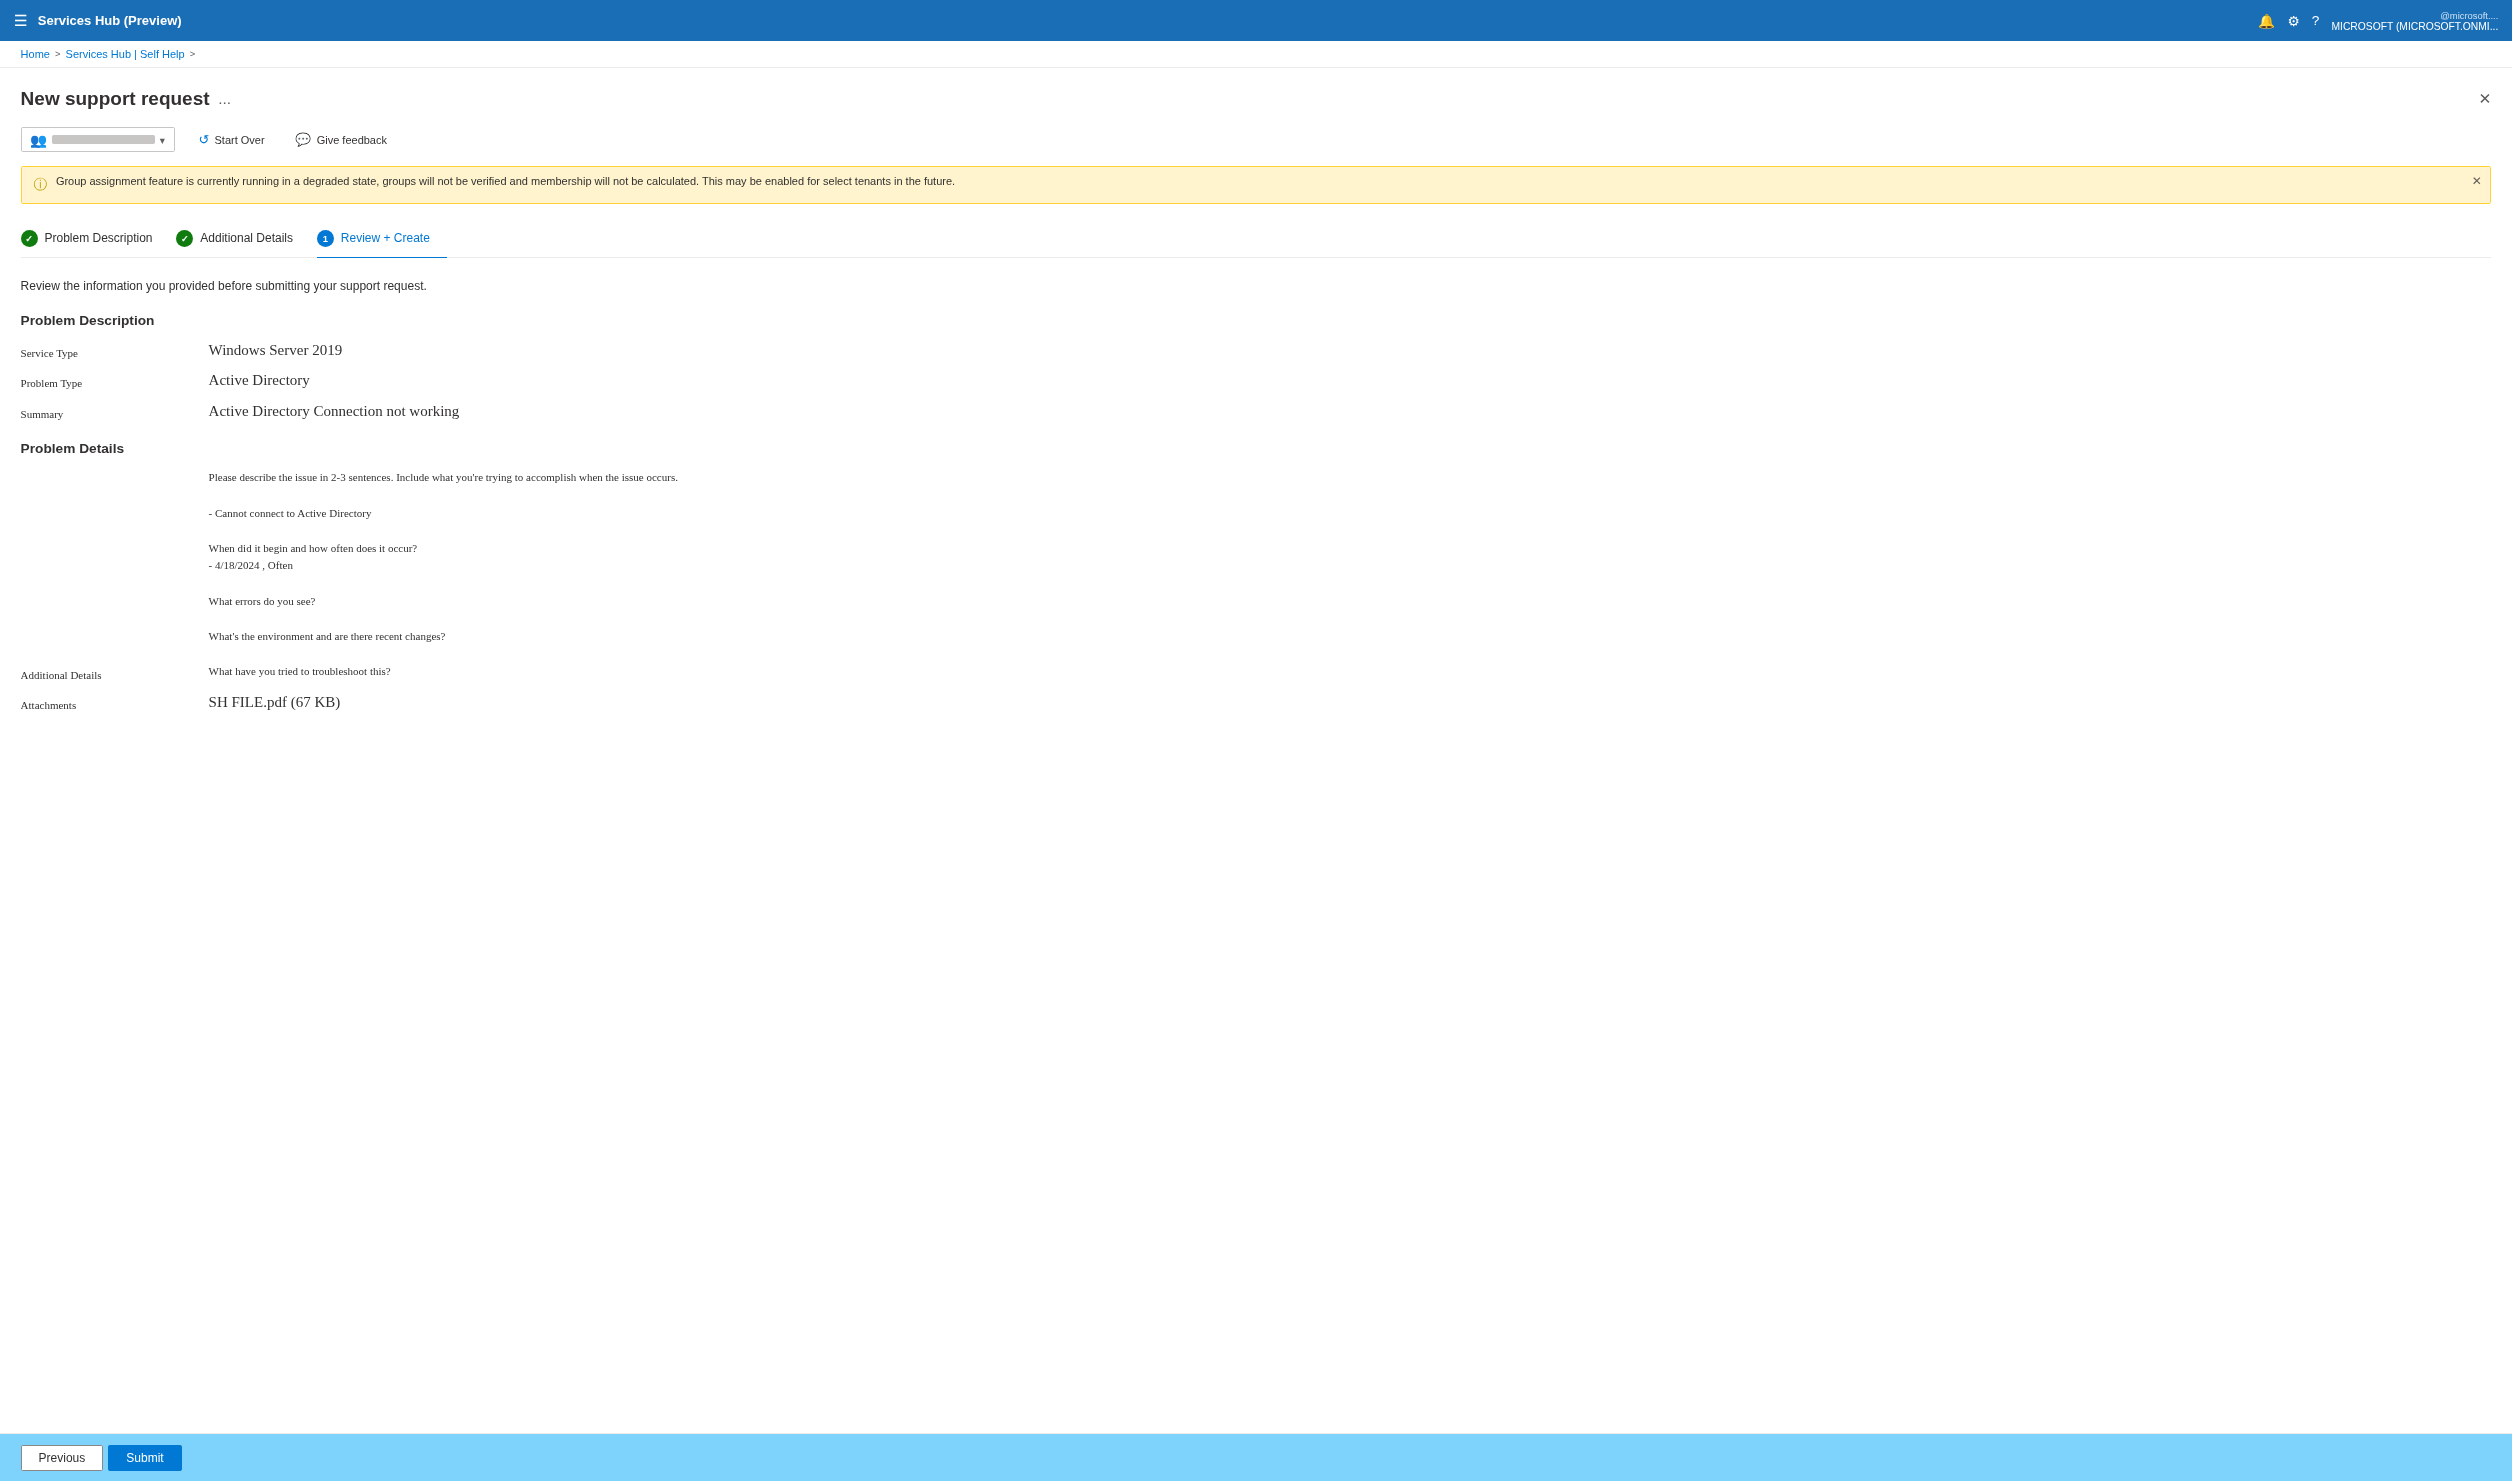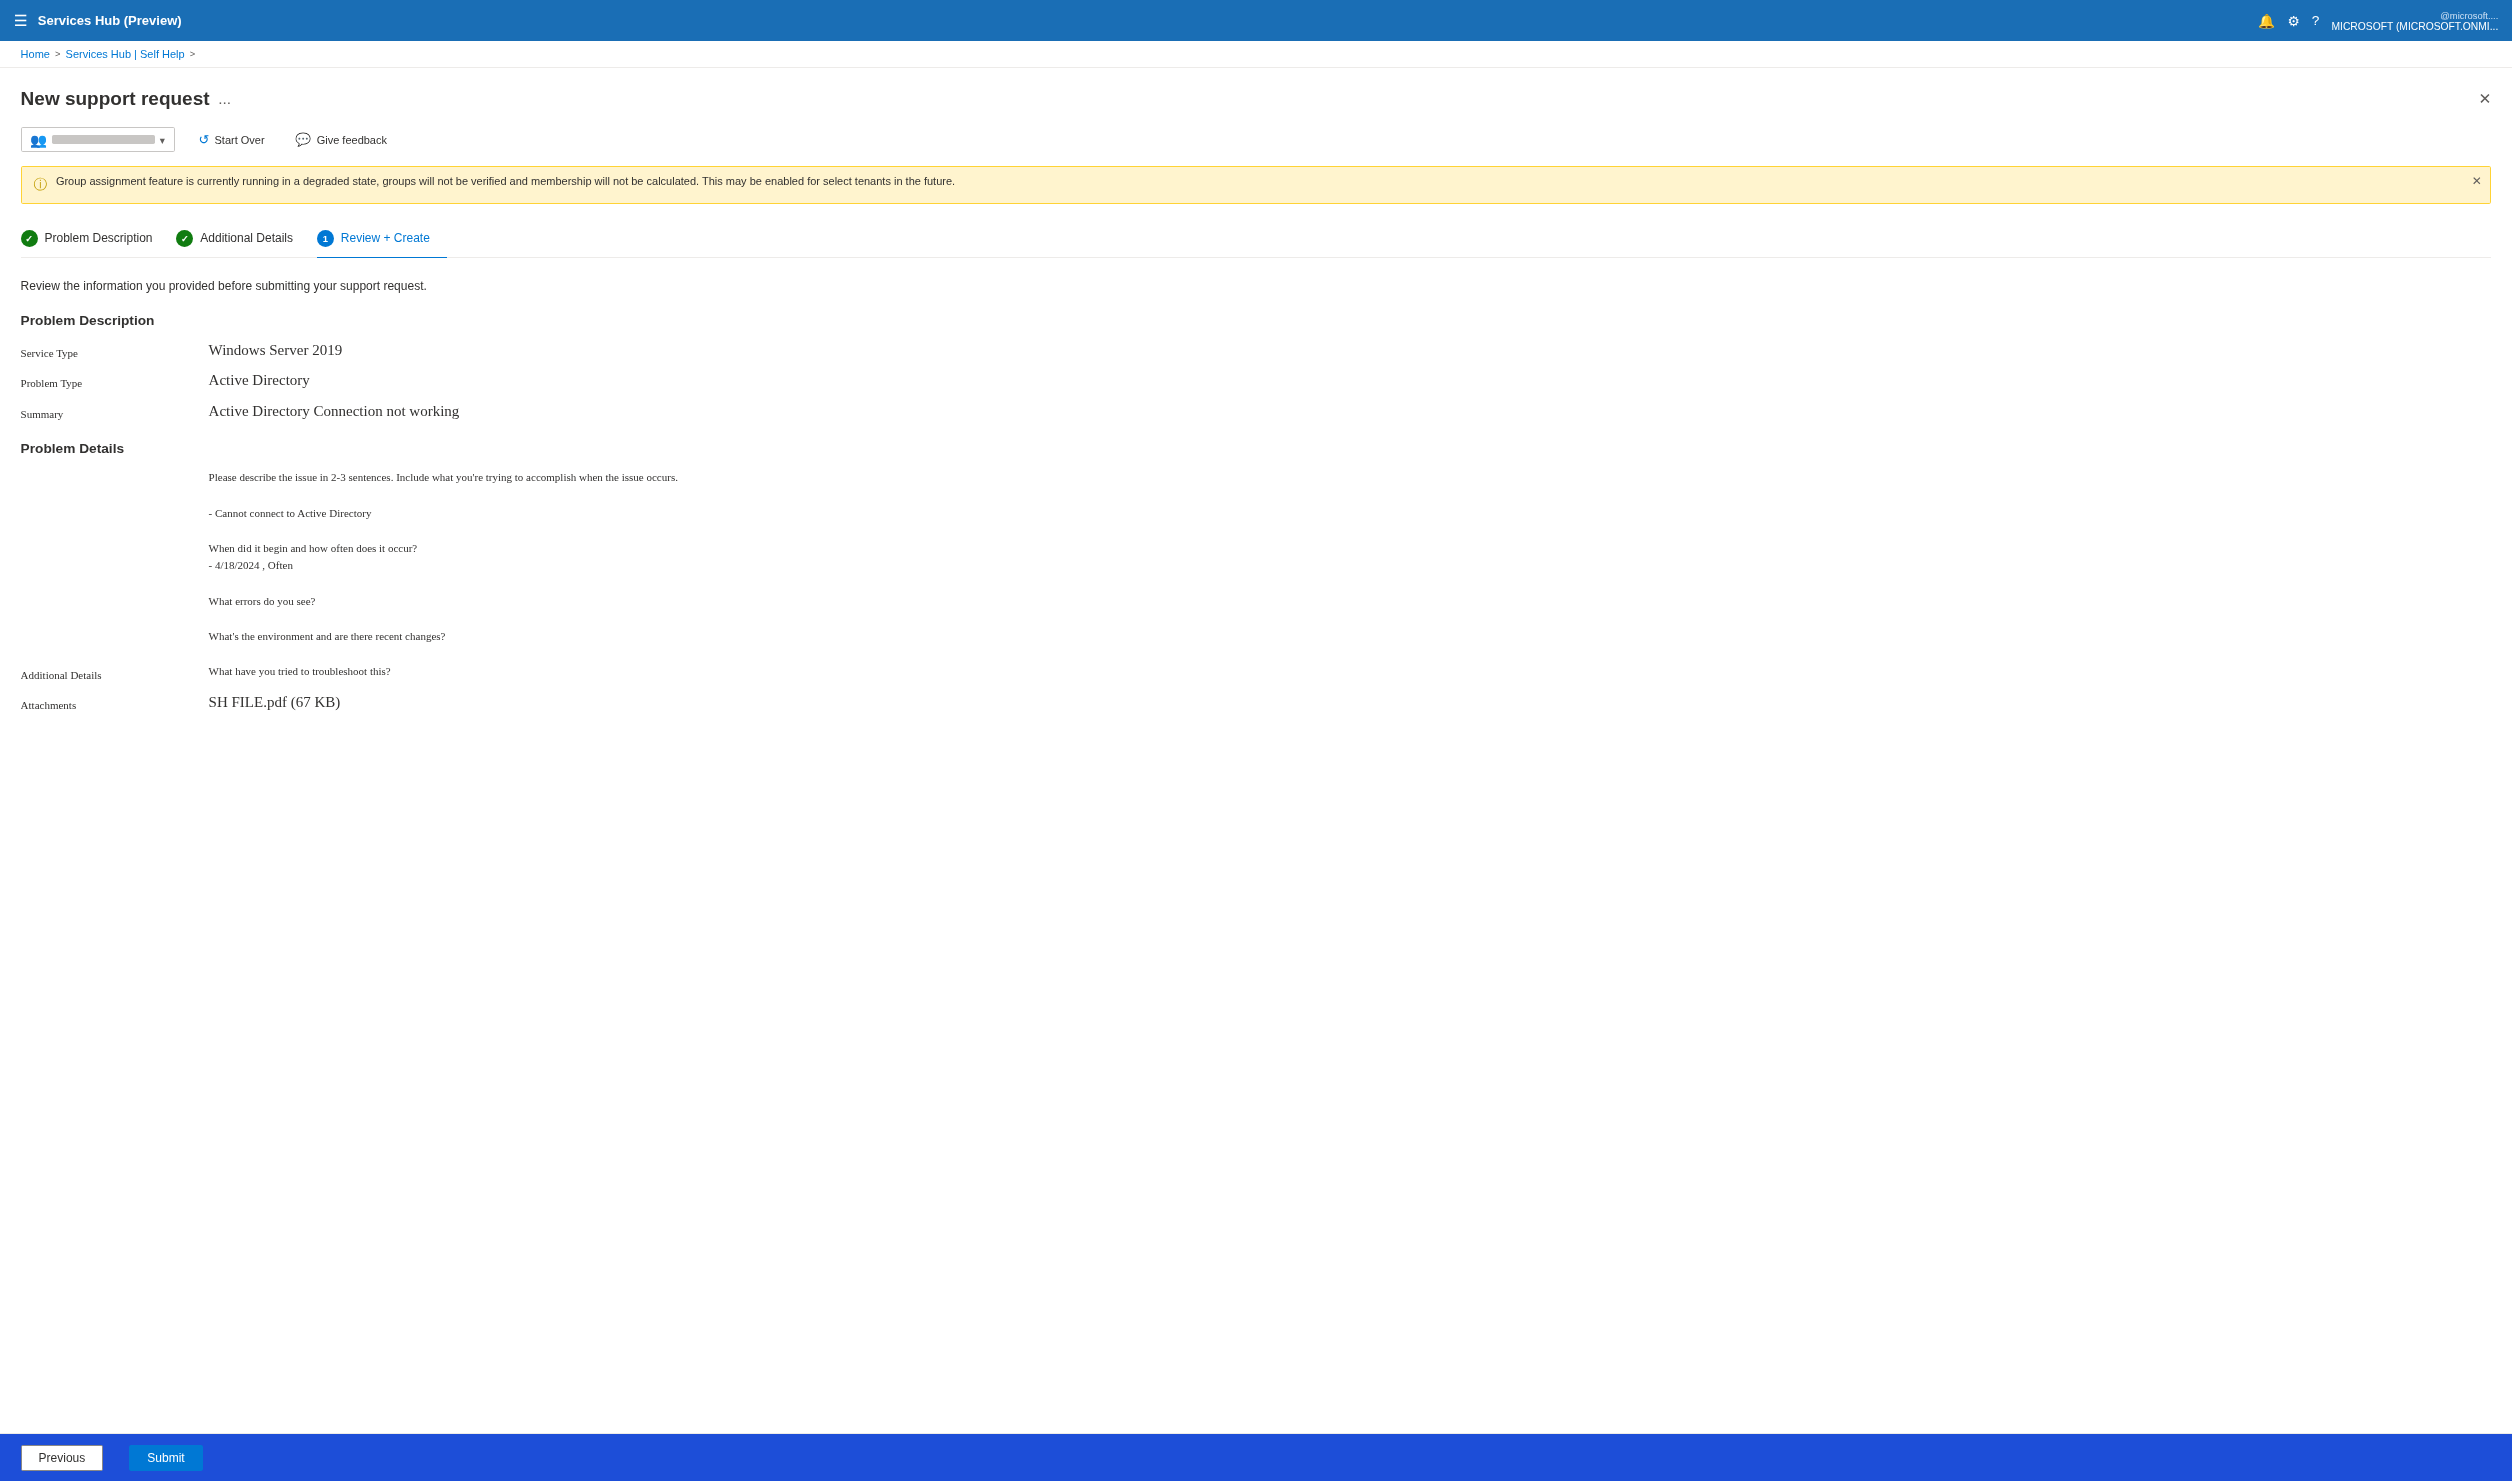--- a/index.html
+++ b/index.html
@@ -180,25 +180,25 @@
     .content-scroll::-webkit-scrollbar { width: 6.9px; }
     .content-scroll::-webkit-scrollbar-track { background: #f3f2f1; }
     .content-scroll::-webkit-scrollbar-thumb { background: #c8c6c4; border-radius: 3.4px; }
 
     
     .bottom-bar {
       position: fixed;
       bottom: 0;
       left: 0;
       right: 0;
-      background: #1d4ed8;
+      background: #7dd3fc;
       border-top: 0.9px solid #edebe9;
       padding: 10.3px 20.6px;
       display: flex;
-      gap: 26px;
+      gap: 5px;
     }
     .btn-secondary {
       background: white;
       border: 0.9px solid #8a8886;
       color: #323130;
       padding: 5.1px 17px;
       font-size: 12px;
       cursor: pointer;
       border-radius: 1.7px;
     }

